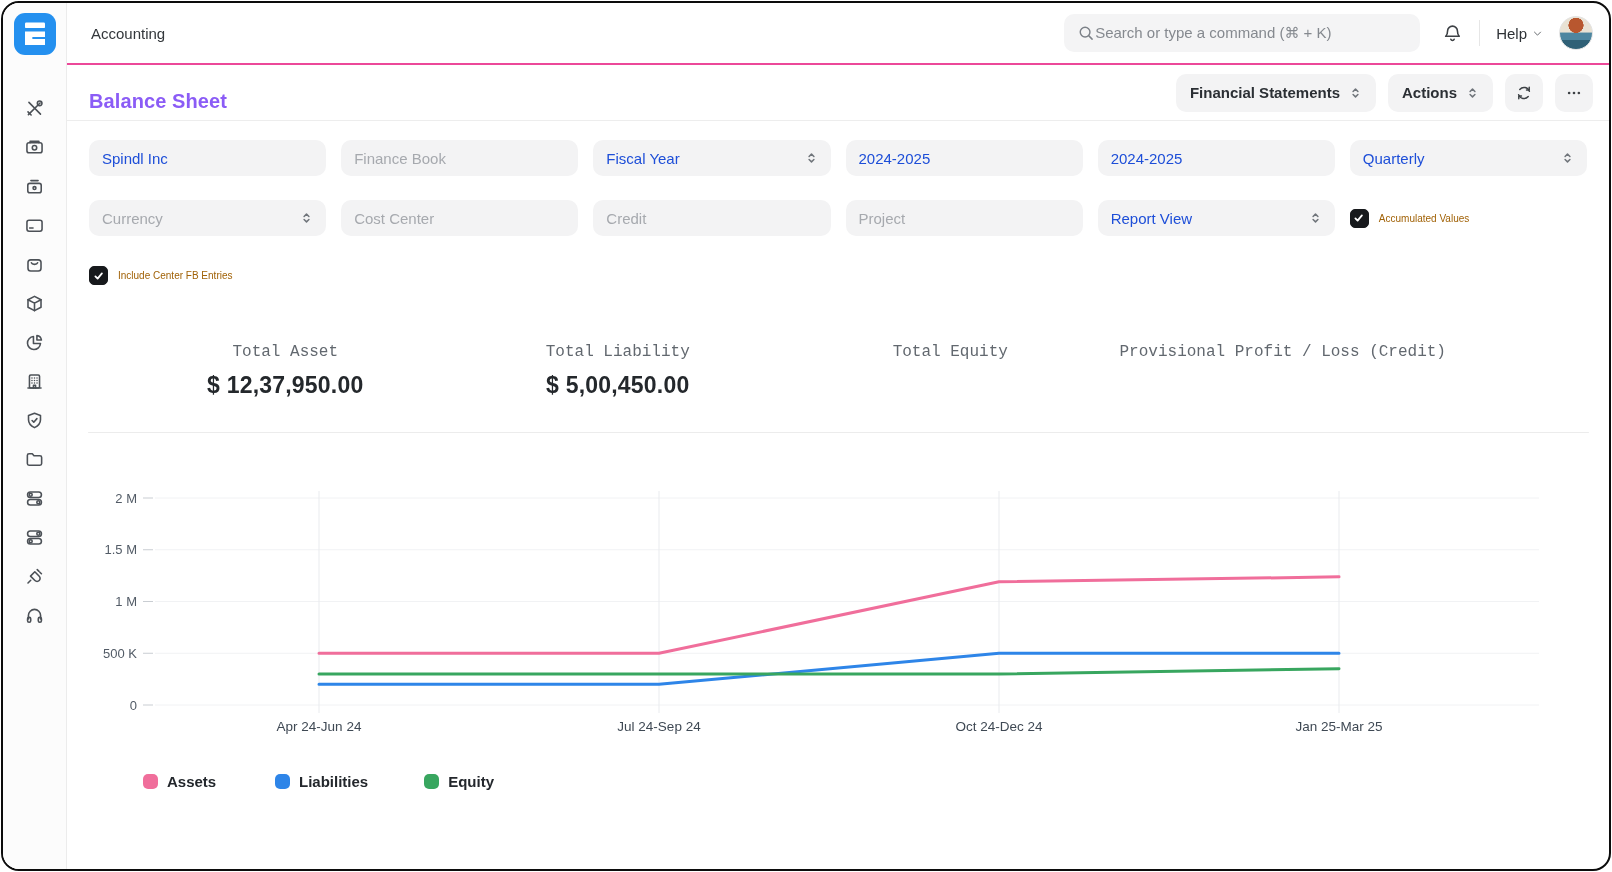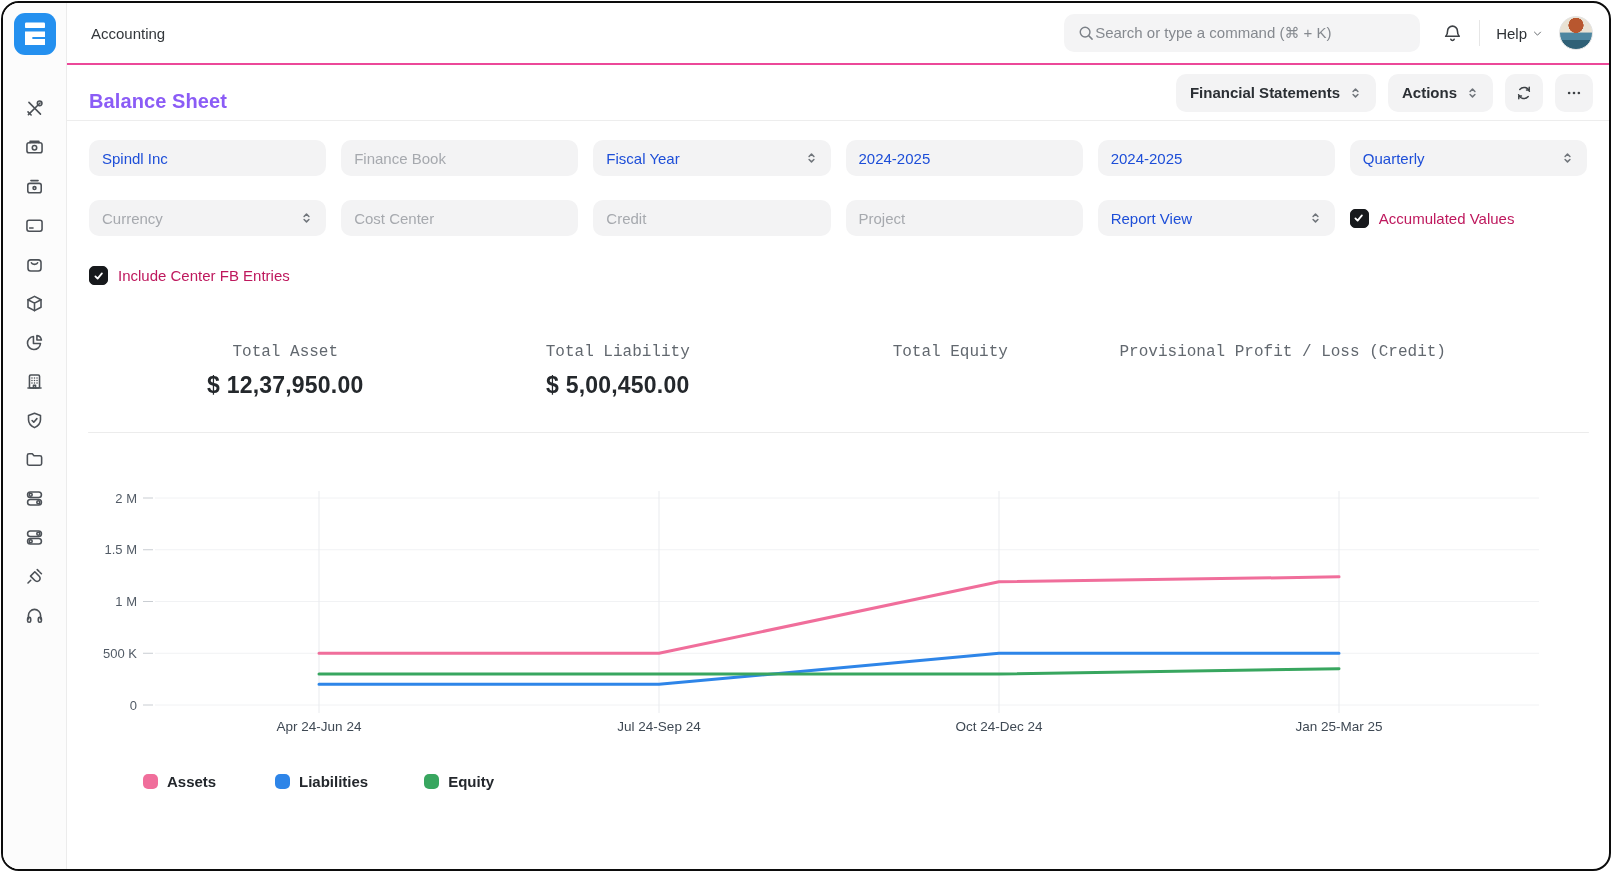--- a/index.html
+++ b/index.html
@@ -49,21 +49,21 @@
     padding:0 13px; font-size:15px; cursor:pointer; overflow:hidden; }
   .pill .val { font-weight:400; color:#1d4ed8; white-space:nowrap; }
   .pill .ph  { font-weight:400; color:#a6a9ae; white-space:nowrap; }
   .pill .spacer { margin-left:auto; }
   .check-cell { display:flex; align-items:center; gap:10px; cursor:pointer; }
   .checkbox { width:19px; height:19px; border-radius:5px; border:1.5px solid #b4b7bc; background:#fff;
     display:flex; align-items:center; justify-content:center; flex:0 0 19px; }
   .checkbox svg { display:none; }
   .checkbox.checked { background:#17191c; border-color:#17191c; }
   .checkbox.checked svg { display:block; }
-  .check-label { font-size:15px; font-weight:500; color:#be185d; white-space:nowrap; }
+  .check-label { font-size:10px; font-weight:500; color:#a16207; white-space:nowrap; }
   .fb-row { padding:30px 22px 0; }
   
   .summary { display:flex; margin-top:58px; padding:0 160px 0 52px; }
   .summary-card { flex:1; text-align:center; }
   .summary-label { font-size:16px; color:#62686f;font-family:Liberation Mono, monospace; }
   .summary-value { margin-top:11px; font-size:23px; font-weight:700; color:#24282c; letter-spacing:.2px; }
   .section-divider { height:1px; background:#ececec; margin:33px 20px 0 21px; border-radius:1px; }
   
   .chart-wrap { padding:50px 0 0 24px; }
   .chart-wrap svg text { font-family:"Liberation Sans","DejaVu Sans",sans-serif; }

